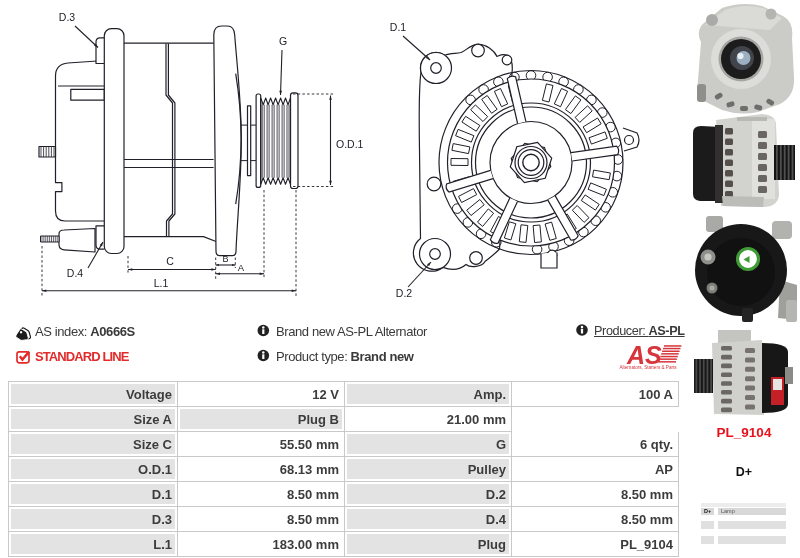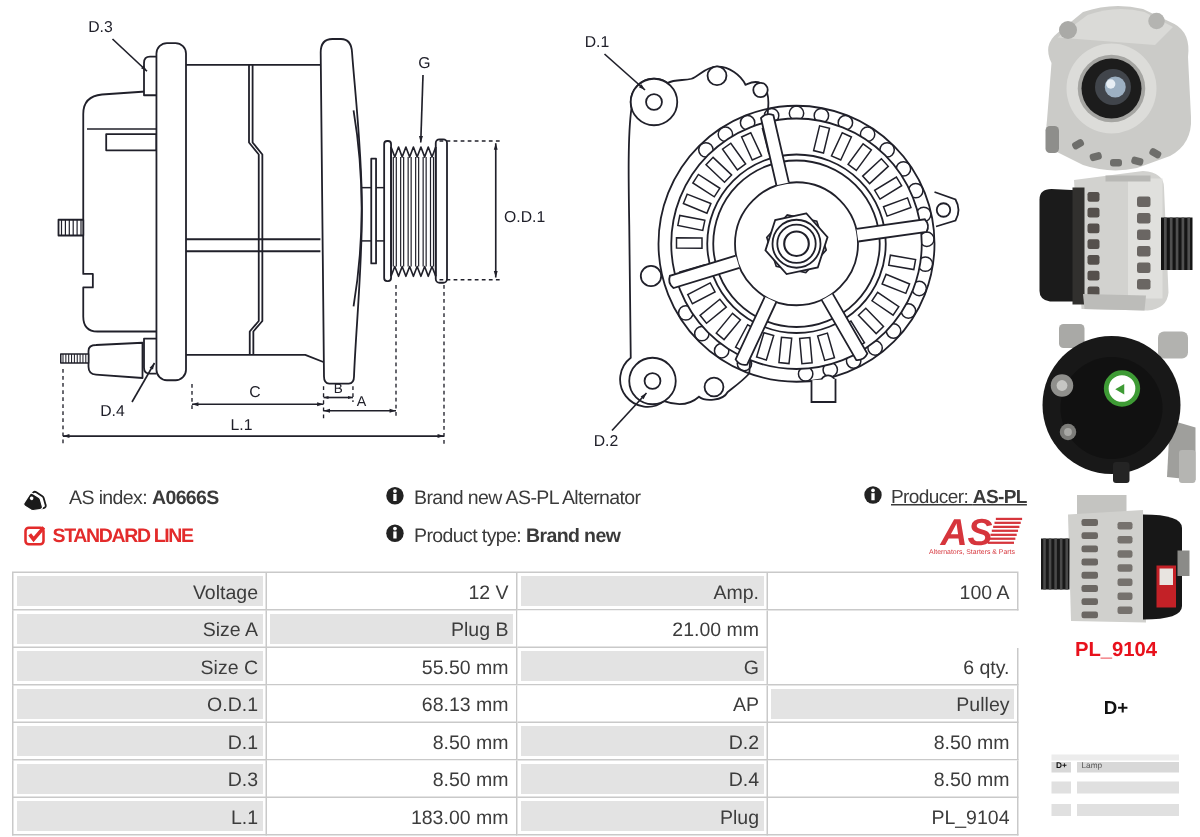--- a/index.html
+++ b/index.html
@@ -1,18 +1,18 @@
 <!DOCTYPE html>
 <html><head><meta charset="utf-8">
 <style>
 * { margin:0; padding:0; box-sizing:border-box; }
 html,body { width:800px; height:558px; background:#fff; font-family:"Liberation Sans", sans-serif; position:relative; overflow:hidden; }
 .abs { position:absolute; }
 #tbl { position:absolute; left:8px; top:381px; width:671px; border-top:1px solid #c9c9c9; }
-.row { display:flex; height:25px; }
+.row { display:flex; height:25px;font-weight:bold; }
 .c { border-bottom:1px solid #c9c9c9; border-right:1px solid #c9c9c9; background:#fff;
      display:flex; align-items:center; justify-content:flex-end; font-size:13px; color:#3c3c3c; }
 .w1 { width:170px; border-left:1px solid #c9c9c9; }
 .w2 { width:167px; }
 .g { background:#e3e3e3; background-clip:content-box; padding:2px; }
 .c span { padding-right:5px; }
 .g span { padding-right:3px; }
 .it { position:absolute; font-size:13px; color:#3a3a3a; letter-spacing:-0.4px; }
 .red { color:#e32b2b; font-weight:bold; letter-spacing:-0.9px; }
 </style></head>
@@ -320,21 +320,21 @@
       <circle cx="263.3" cy="355.5" r="5.8" fill="#222"></circle>
       <rect x="262.2" y="354.3" width="2.2" height="4.7" fill="#fff"></rect>
       <circle cx="263.3" cy="352.4" r="1.25" fill="#fff"></circle>
     </g>
 <g>
       <circle cx="582" cy="330" r="5.8" fill="#222"></circle>
       <rect x="580.9" y="328.8" width="2.2" height="4.7" fill="#fff"></rect>
       <circle cx="582" cy="326.9" r="1.25" fill="#fff"></circle>
     </g>
   </svg>
-<div class="it" style="left:46px; top:324px;">AS index: <b>A0666S</b></div>
+<div class="it" style="left:35px; top:324px;">AS index: <b>A0666S</b></div>
 <div class="it red" style="left:35px; top:349px;">STANDARD LINE</div>
 <div class="it" style="left:276px; top:324px;">Brand new AS-PL Alternator</div>
 <div class="it" style="left:276px; top:349px;">Product type: <b>Brand new</b></div>
 <div class="it" style="left:594px; top:323.5px; font-size:12.7px;text-decoration:underline;">Producer: <b>AS-PL</b></div>
 <div id="tbl">
     <div class="row">
       <div class="c g w1">
         <span>Voltage</span>
       </div>
       <div class="c w2">
@@ -372,25 +372,25 @@
         <span>6 qty.</span>
       </div>
     </div>
     <div class="row">
       <div class="c g w1">
         <span>O.D.1</span>
       </div>
       <div class="c w2">
         <span>68.13 mm</span>
       </div>
+      <div class="c g w2">
+        <span>Pulley</span>
+      </div>
       <div class="c w2">
         <span>AP</span>
-      </div>
-      <div class="c g w2">
-        <span>Pulley</span>
       </div>
     </div>
     <div class="row">
       <div class="c g w1">
         <span>D.1</span>
       </div>
       <div class="c w2">
         <span>8.50 mm</span>
       </div>
       <div class="c g w2">

